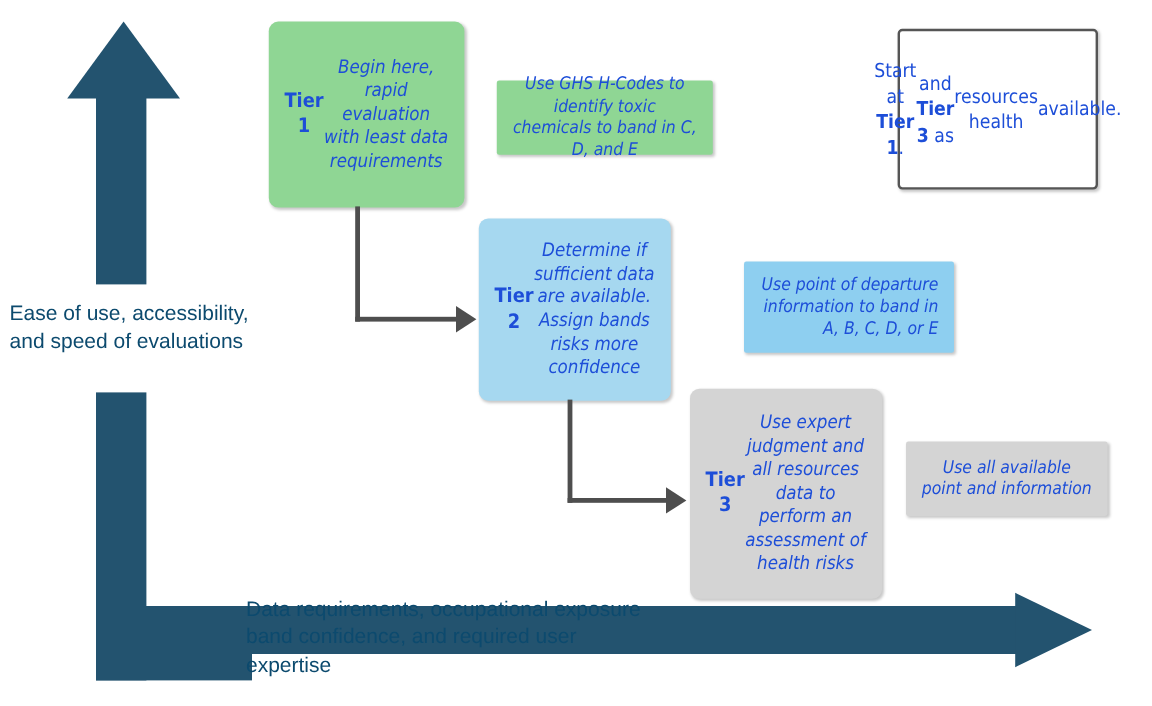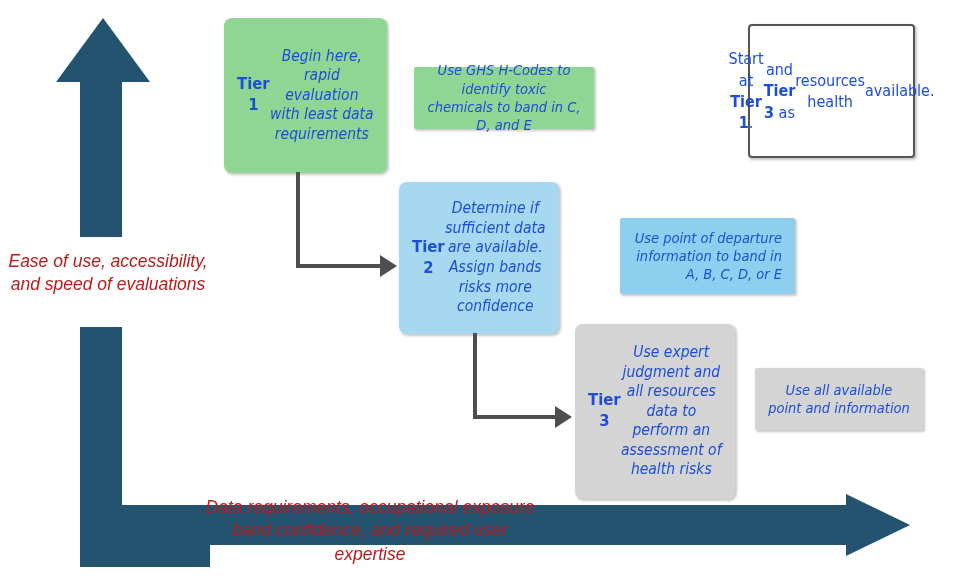--- a/index.html
+++ b/index.html
@@ -51,26 +51,25 @@
     left: 846px; top: 494px;
     width: 0; height: 0;
     border-top: 31px solid transparent;
     border-bottom: 31px solid transparent;
     border-left: 64px solid #23536f;
   }
 
   
   .axis-caption {
     position: absolute;
-    text-align: center;
+    text-align: left;
     font-size: 17.5px;
     line-height: 1.33;
-    color: #b91c1c;
+    color: #0c4a6e;
     font-family: "Liberation Sans", sans-serif;
-    font-style: italic;
   }
   #ease-of-use-caption { left: 8px; top: 250px; width: 200px; }
   #data-requirements-caption { left: 205px; top: 496px; width: 330px; }
 
   
   .node {
     position: absolute;
     box-sizing: border-box;
     display: flex;
     align-items: center;

